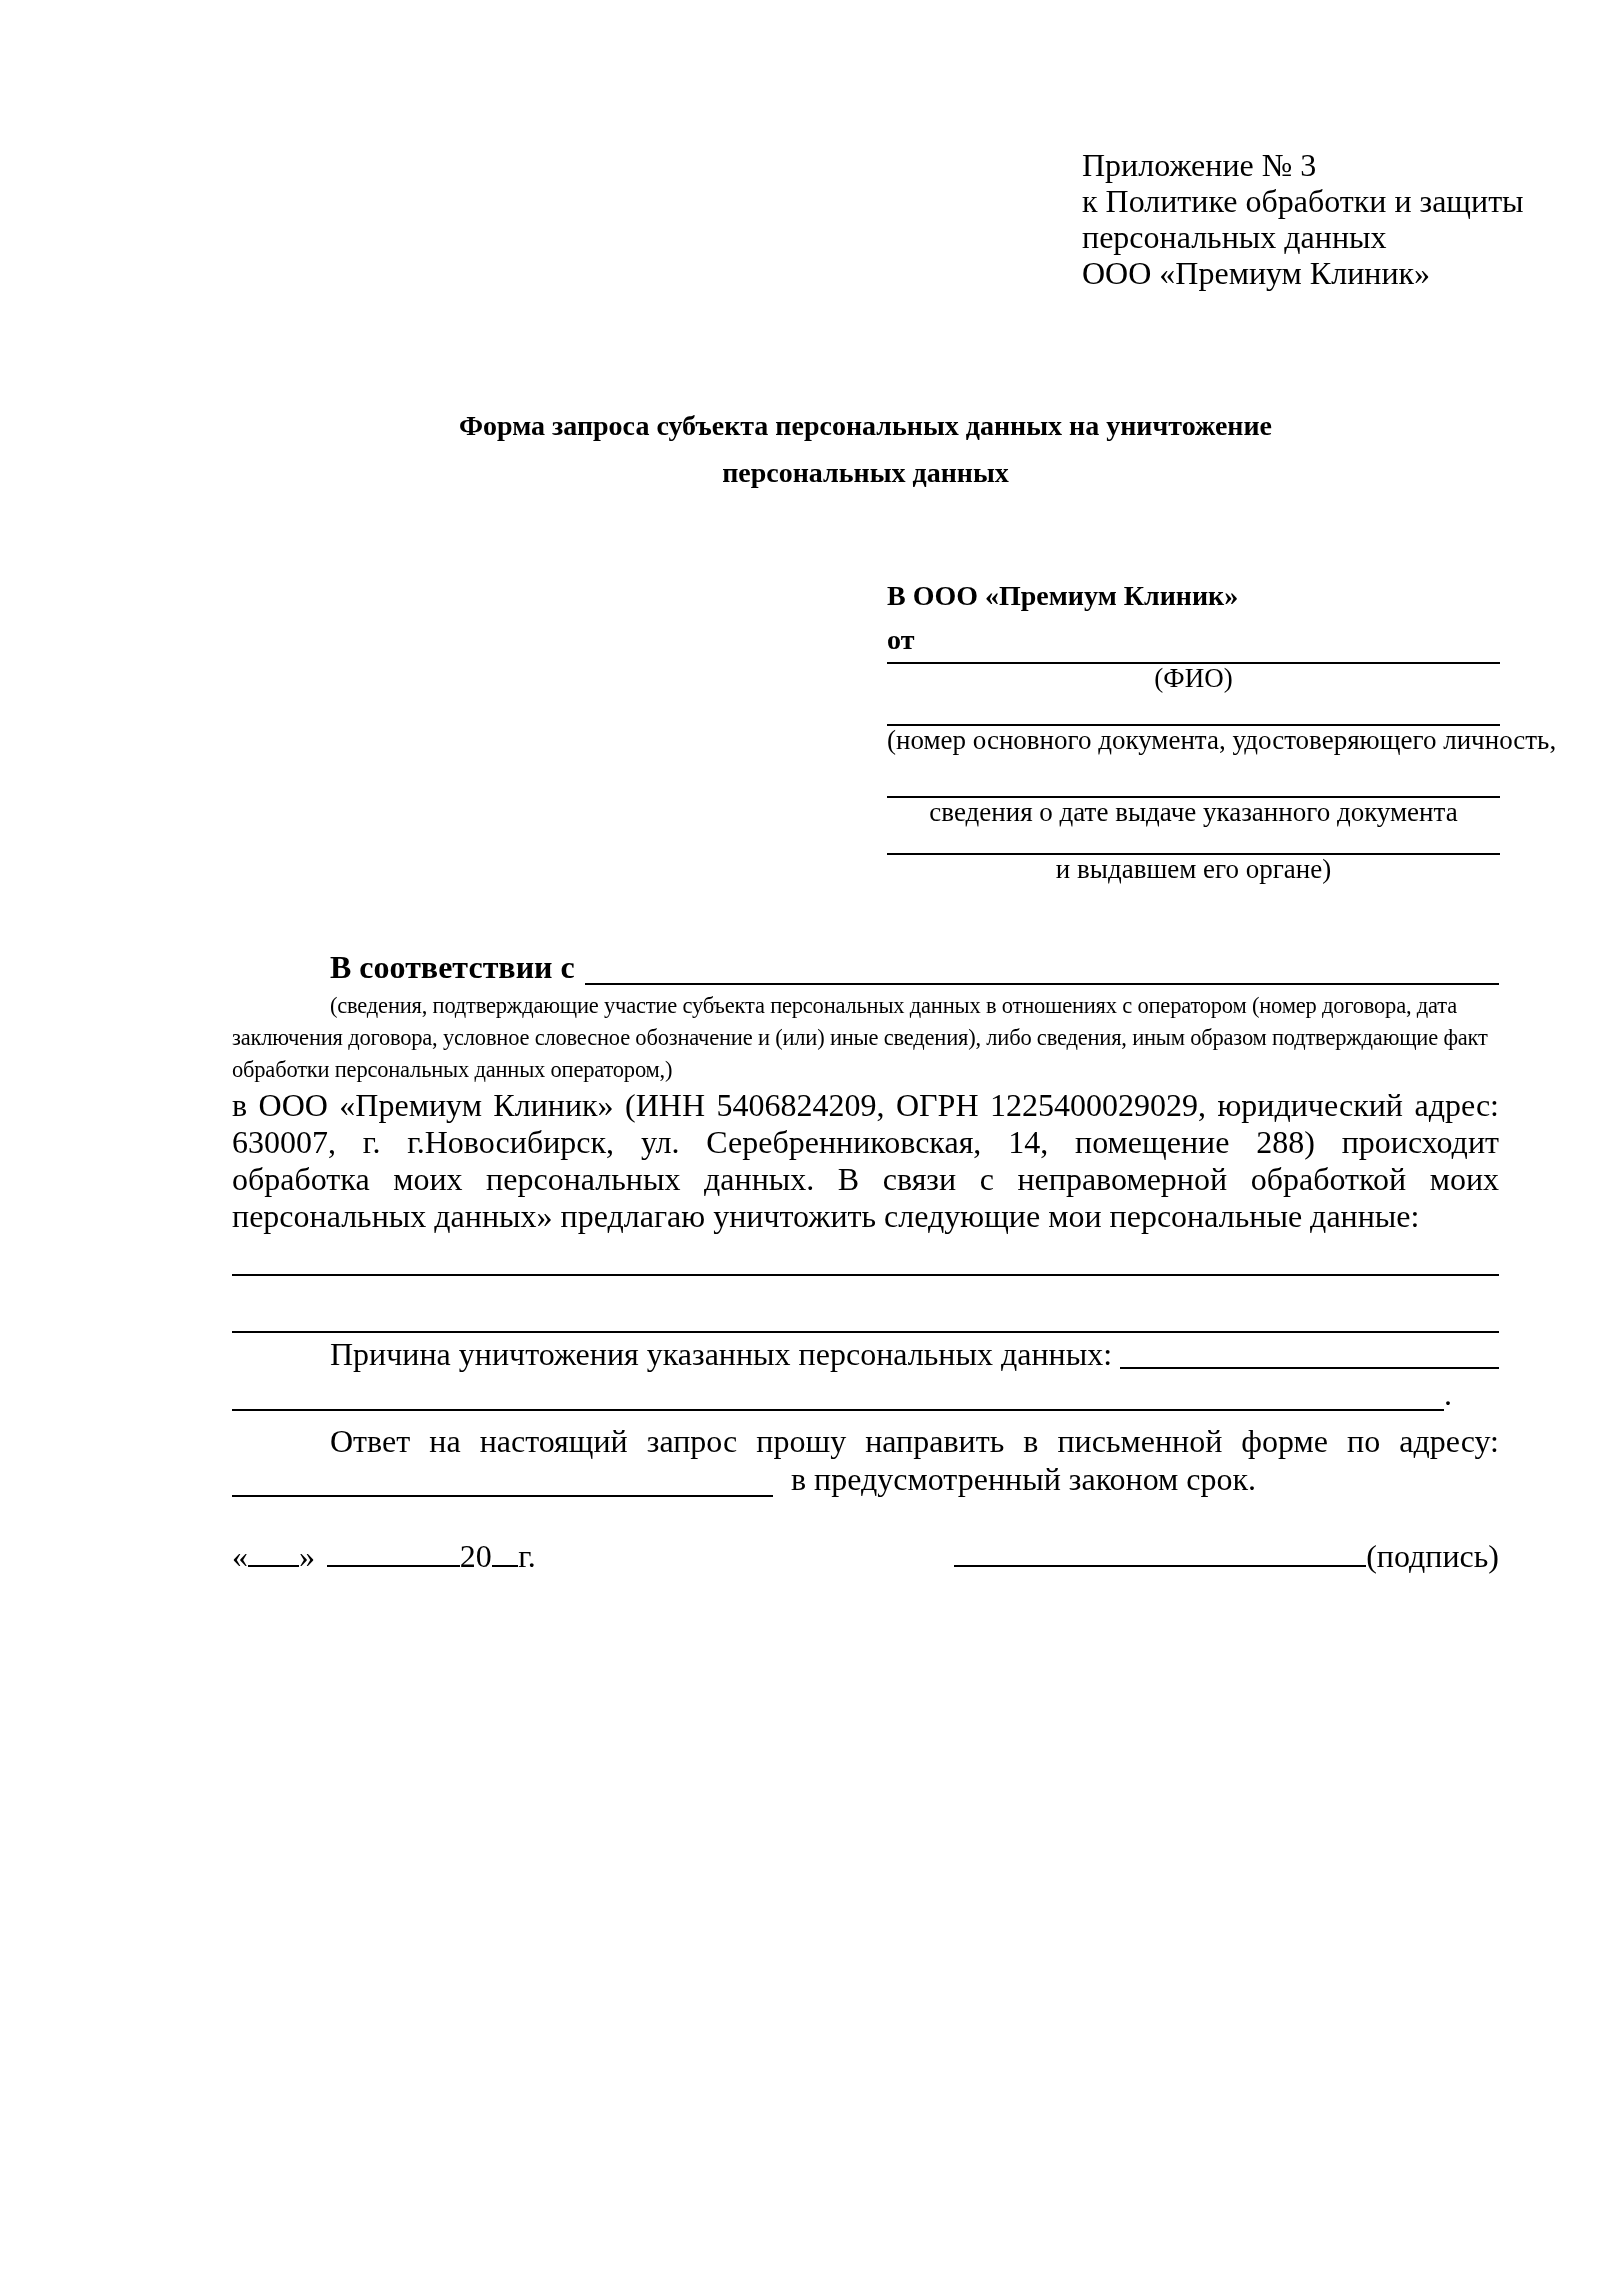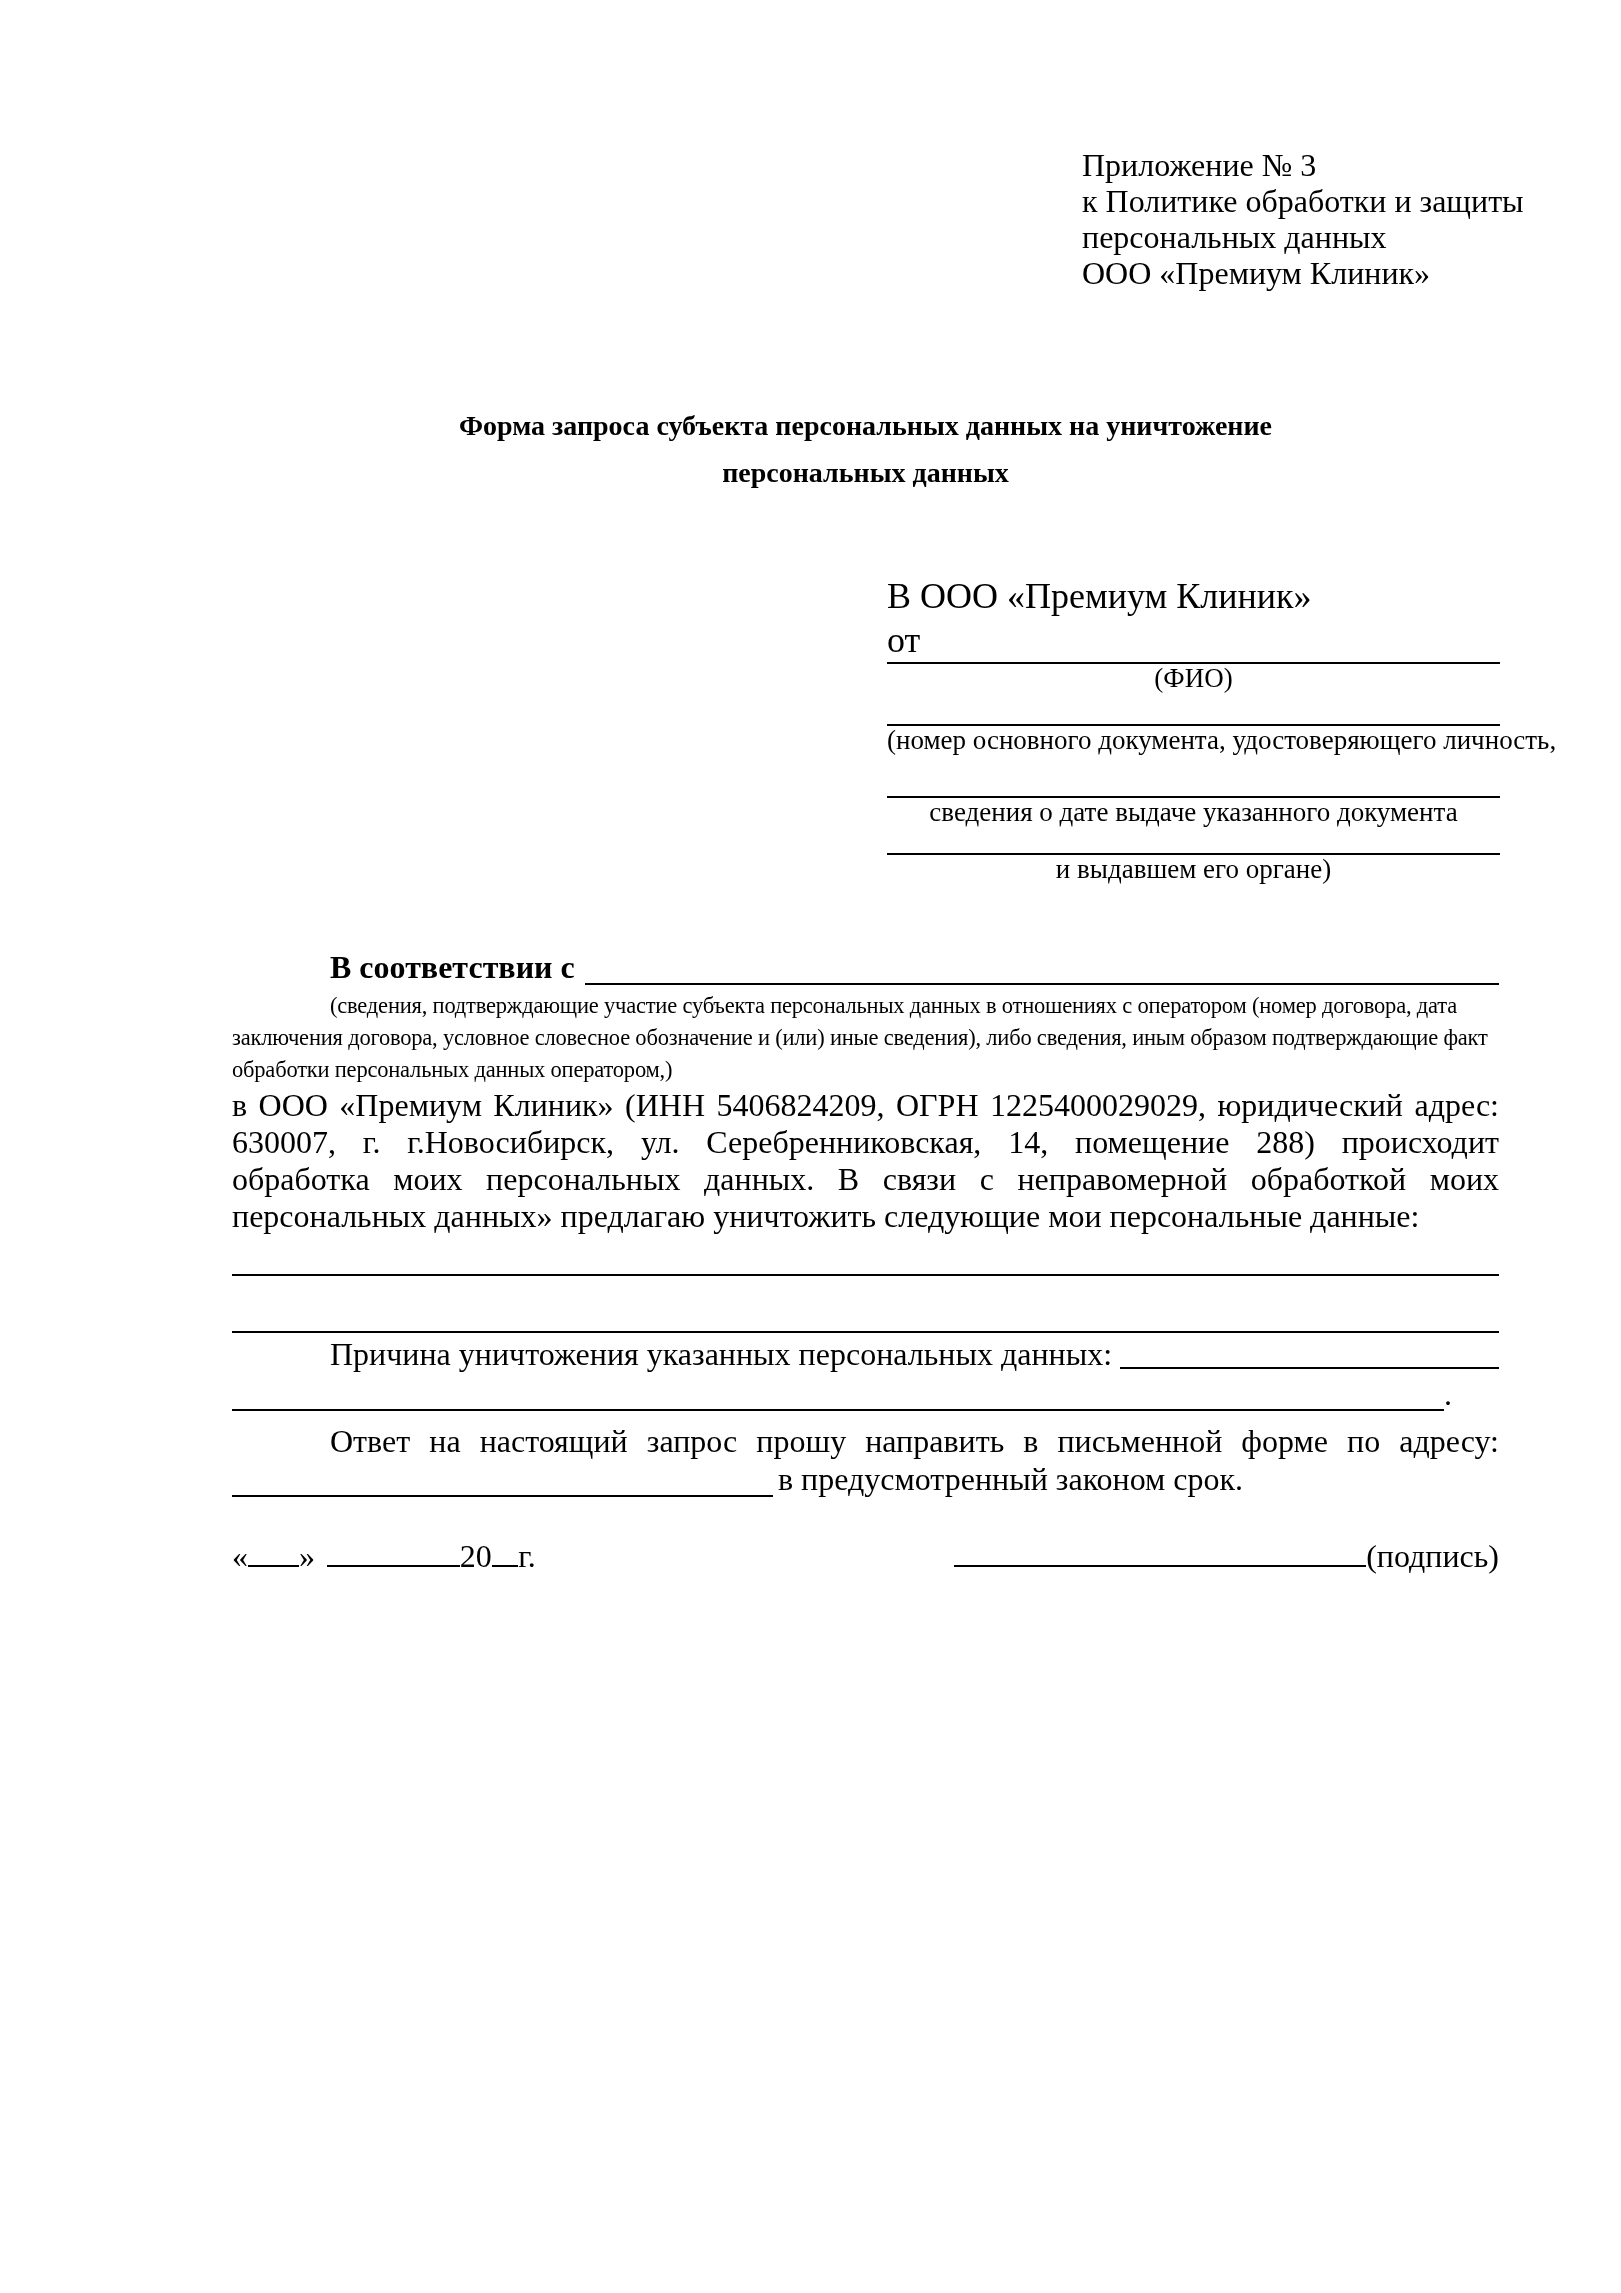--- a/index.html
+++ b/index.html
@@ -19,21 +19,21 @@
     font-size:32px; line-height:36px; white-space:nowrap;
   }
   
   .title {
     position:absolute; left:232px; top:402px; width:1267px;
     text-align:center; font-weight:bold;
     font-size:28px; line-height:47px;
   }
   
   .recip { position:absolute; left:887px; top:574px; width:613px; }
-  .recip .rline { font-size:36px; line-height:44px; }
+  .recip .rline { font-size:28px; line-height:44px;font-weight:bold; }
   .fline  { border-bottom:2.9px solid #000; height:0; }
   .fline.g1 { height:31px; }
   .fline.g2 { height:41px; }
   .fline.g3 { height:25.5px; }
   .fcap { text-align:center; font-size:27px; line-height:29px; white-space:nowrap; }
   
   .row { position:absolute; left:232px; width:1267px; }
   .accord { top:945px; height:45px; display:flex; align-items:stretch; font-size:32px; line-height:45px; }
   .accord .lead { padding-left:98px; white-space:nowrap;font-weight:bold; }
   .accord .fill { flex:1; border-bottom:2.9px solid #000; margin:0 0 4.9px 9.8px; }
@@ -46,21 +46,21 @@
   .bl1 { top:1274px; }
   .bl2 { top:1331px; }
   .reason { top:1336px; height:36px; display:flex; align-items:stretch; font-size:32px; line-height:36px; }
   .reason .lead { padding-left:98px; white-space:nowrap; }
   .reason .fill { flex:1; border-bottom:2.9px solid #000; margin:0 0 2.9px 7.8px; }
   .reason2 { top:1378px; height:33px; display:flex; align-items:flex-end; font-size:32px; line-height:33px; padding-right:47px; width:1220px; }
   .reason2 .fill { flex:1; border-bottom:2.9px solid #000; height:30px; }
   .answer { top:1423px; font-size:32px; line-height:37px; text-indent:98px; }
   .answer2 { top:1462px; height:35px; display:flex; align-items:flex-end; font-size:32px; line-height:35px; }
   .answer2 .blank { width:541px; border-bottom:2.9px solid #000; height:32px; }
-  .answer2 .tail { white-space:nowrap; margin-left:5px; }
+  .answer2 .tail { white-space:nowrap; margin-left:18px; }
   .daterow { top:1537px; height:39px; display:flex; justify-content:space-between; align-items:flex-end; font-size:32px; line-height:39px; }
   .ub { display:inline-block; border-bottom:2.9px solid #000; height:29px; }
   .w52 { width:51px; } .w136 { width:133px; margin-left:11.8px; } .w27 { width:26.5px; }
   .w420 { width:412px; }
   .sig { white-space:nowrap; }
 </style>
 </head>
 <body>
 
 <div class="page">

